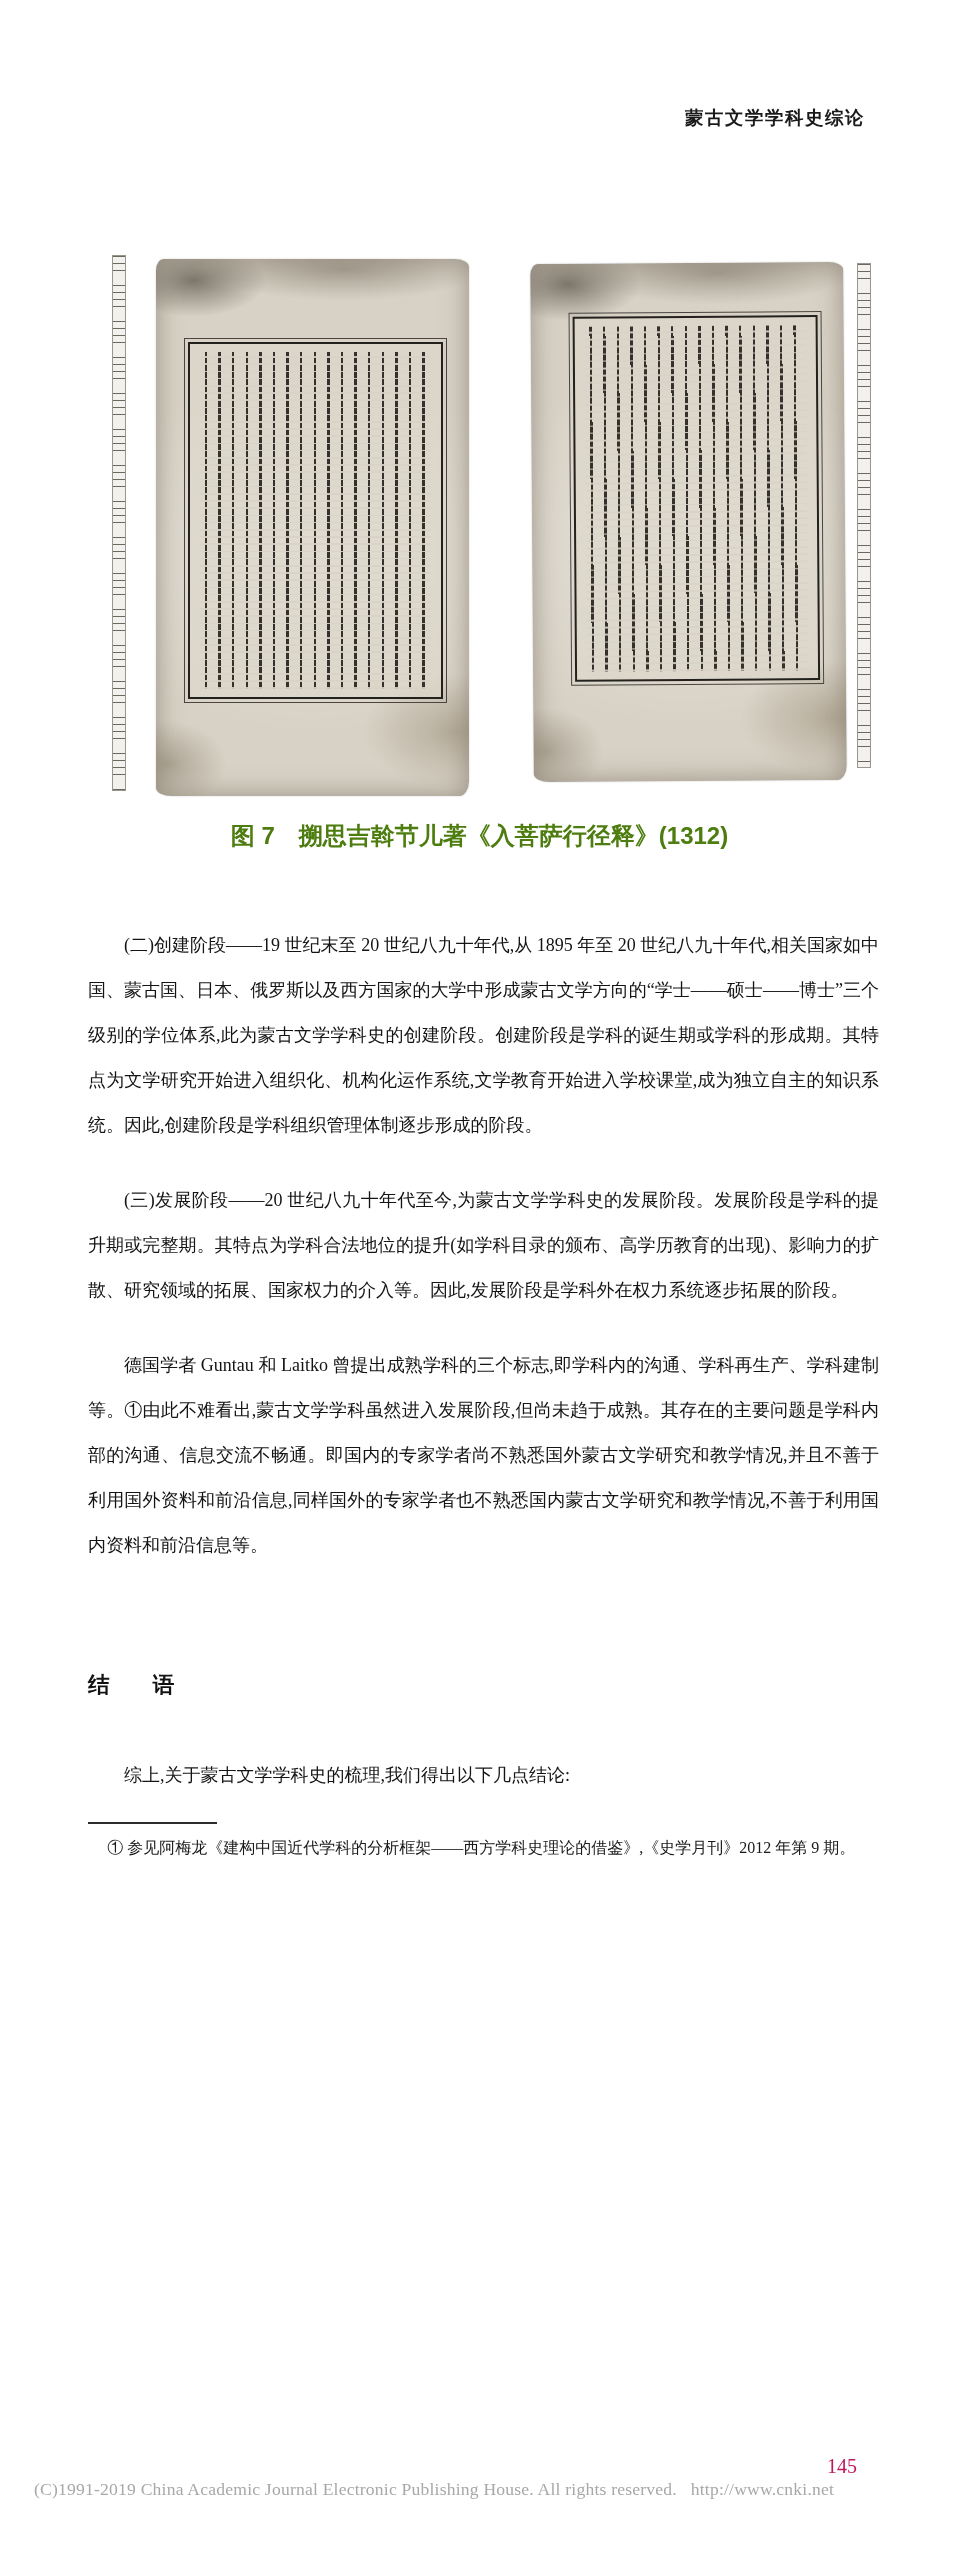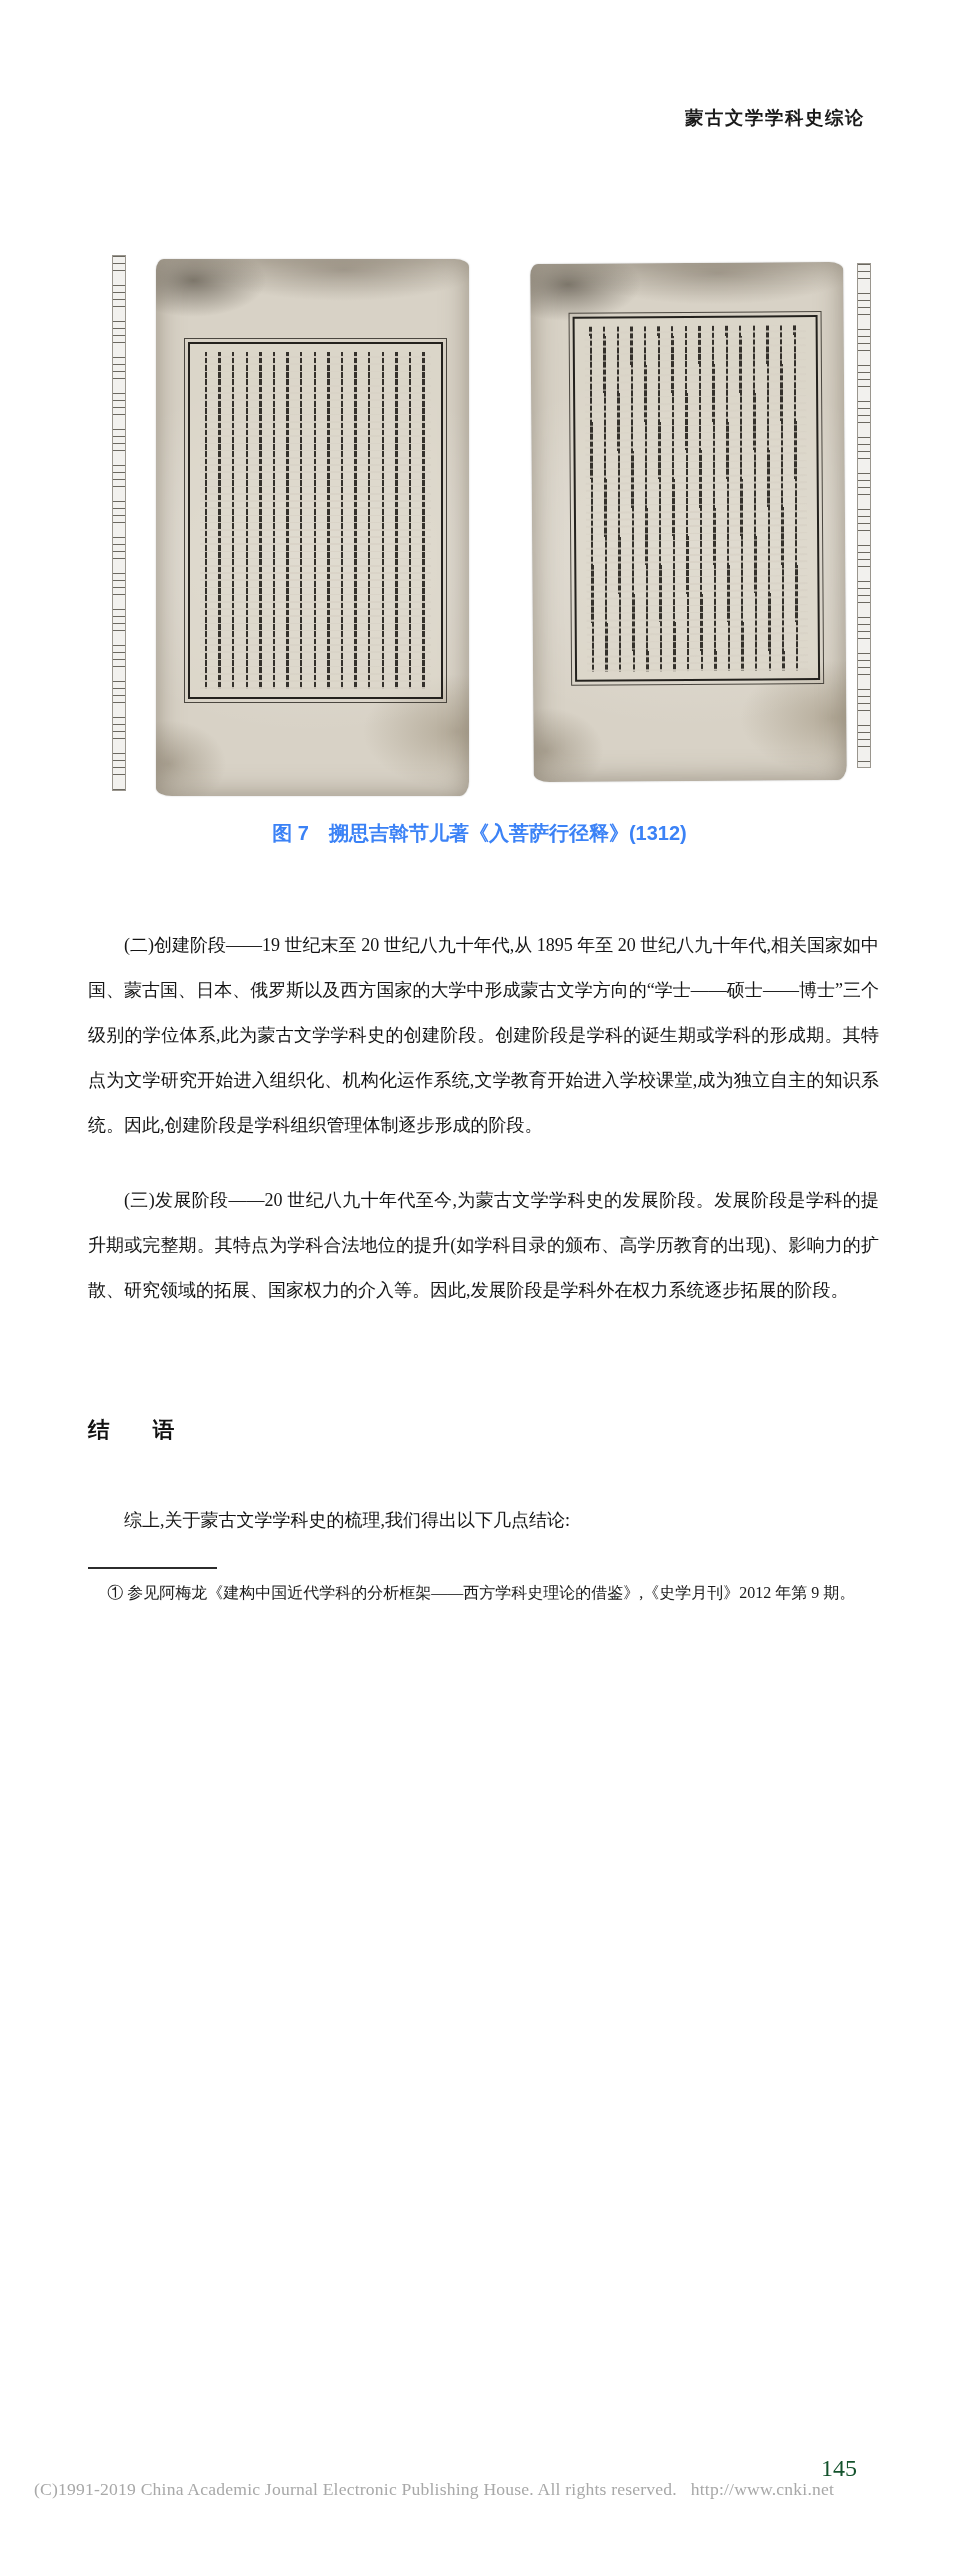--- a/index.html
+++ b/index.html
@@ -80,22 +80,22 @@
 
   
   .caption {
     position: absolute;
     top: 820px;
     left: 0;
     width: 100%;
     text-align: center;
     font-family: "Liberation Sans", "DejaVu Sans", sans-serif;
     font-weight: bold;
-    font-size: 20px;
-    color: #3b82f6;
+    font-size: 24px;
+    color: #4d7c0f;
   }
 
   
   .textblock {
     position: absolute;
     top: 893px;
     left: 88px;
     width: 791px;
     font-size: 18px;
     line-height: 45px;
@@ -128,22 +128,22 @@
     line-height: 32px;
     text-indent: 1.2em;
     color: #1a1a1a;
   }
 
   
   .page-number {
     position: absolute;
     top: 2455px;
     right: 102px;
-    font-size: 24px;
-    color: #14532d;
+    font-size: 20px;
+    color: #be185d;
   }
   .copyright {
     position: absolute;
     top: 2479px;
     left: 34px;
     font-size: 17.6px;
     color: #a8a8a8;
     white-space: pre;
     letter-spacing: 0.2px;
   }
@@ -168,20 +168,21 @@
       </div>
     </div>
     <div class="ruler ruler-right"></div>
   </div>
 
   <div class="caption">图 7　搠思吉斡节儿著《入菩萨行径释》(1312)</div>
 
   <div class="textblock">
     <p class="para">(二)创建阶段——19 世纪末至 20 世纪八九十年代,从 1895 年至 20 世纪八九十年代,相关国家如中国、蒙古国、日本、俄罗斯以及西方国家的大学中形成蒙古文学方向的“学士——硕士——博士”三个级别的学位体系,此为蒙古文学学科史的创建阶段。创建阶段是学科的诞生期或学科的形成期。其特点为文学研究开始进入组织化、机构化运作系统,文学教育开始进入学校课堂,成为独立自主的知识系统。因此,创建阶段是学科组织管理体制逐步形成的阶段。</p>
     <p class="para">(三)发展阶段——20 世纪八九十年代至今,为蒙古文学学科史的发展阶段。发展阶段是学科的提升期或完整期。其特点为学科合法地位的提升(如学科目录的颁布、高学历教育的出现)、影响力的扩散、研究领域的拓展、国家权力的介入等。因此,发展阶段是学科外在权力系统逐步拓展的阶段。</p>
+    <p class="para">德国学者 Guntau 和 Laitko 曾提出成熟学科的三个标志,即学科内的沟通、学科再生产、学科建制等。①由此不难看出,蒙古文学学科虽然进入发展阶段,但尚未趋于成熟。其存在的主要问题是学科内部的沟通、信息交流不畅通。即国内的专家学者尚不熟悉国外蒙古文学研究和教学情况,并且不善于利用国外资料和前沿信息,同样国外的专家学者也不熟悉国内蒙古文学研究和教学情况,不善于利用国内资料和前沿信息等。</p>
 
     <h2 class="section-heading">结　　语</h2>
 
     <p class="para">综上,关于蒙古文学学科史的梳理,我们得出以下几点结论:</p>
 
     <div class="footnote-rule"></div>
     <p class="footnote">① 参见阿梅龙《建构中国近代学科的分析框架——西方学科史理论的借鉴》,《史学月刊》2012 年第 9 期。</p>
   </div>
 
   <div class="page-number">145</div>

